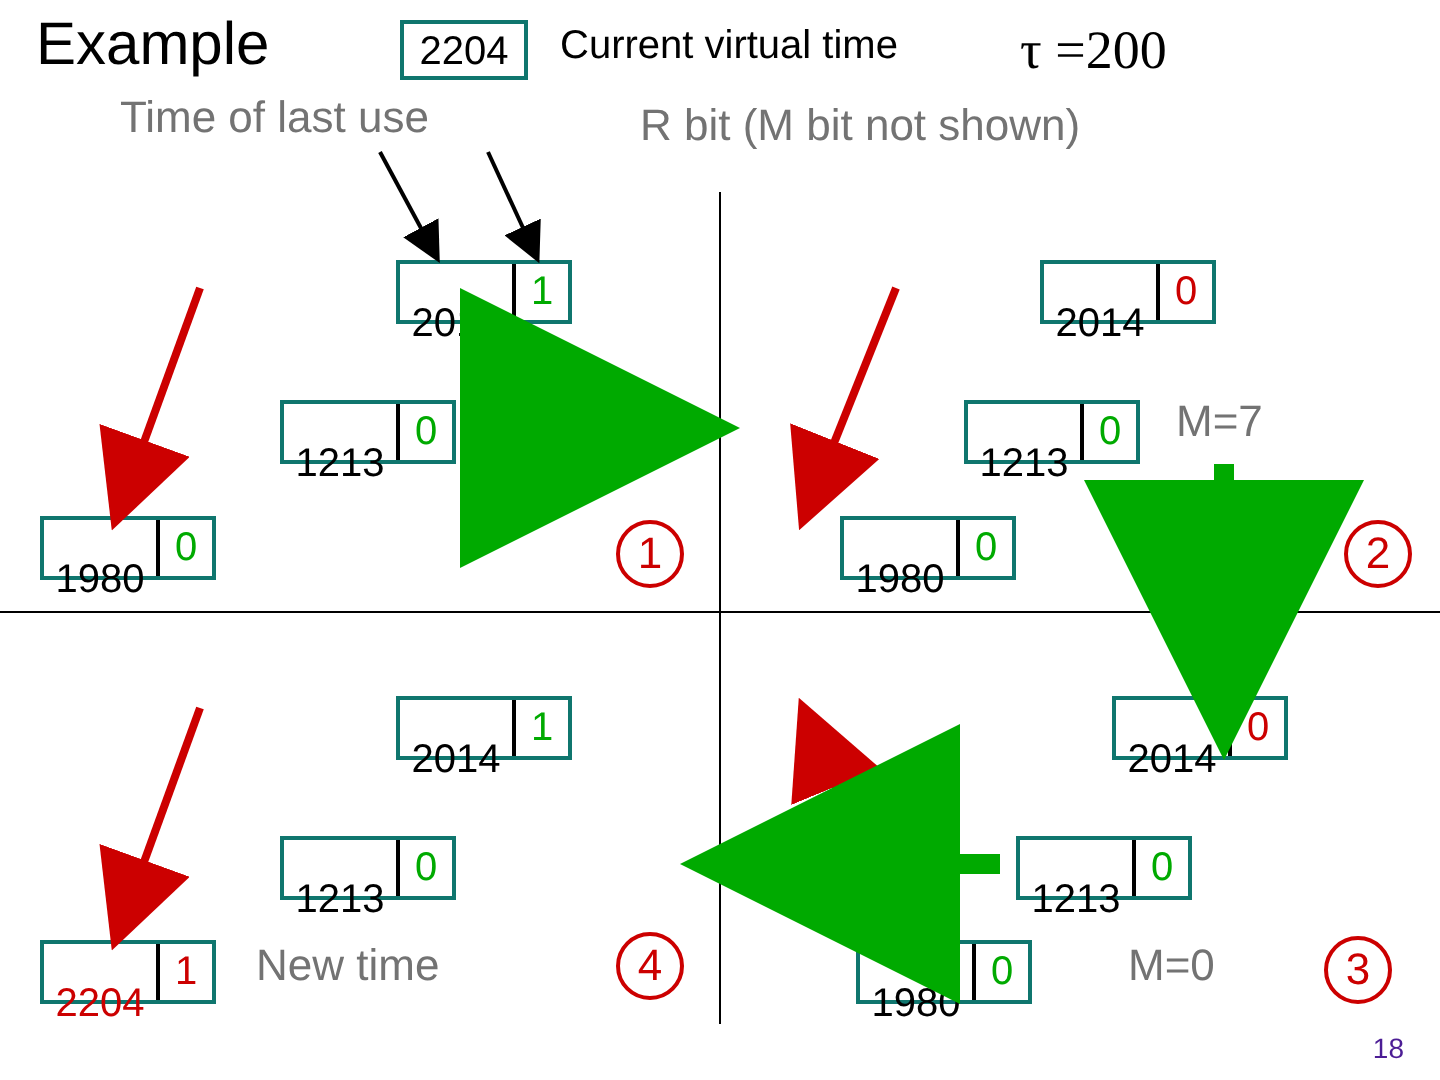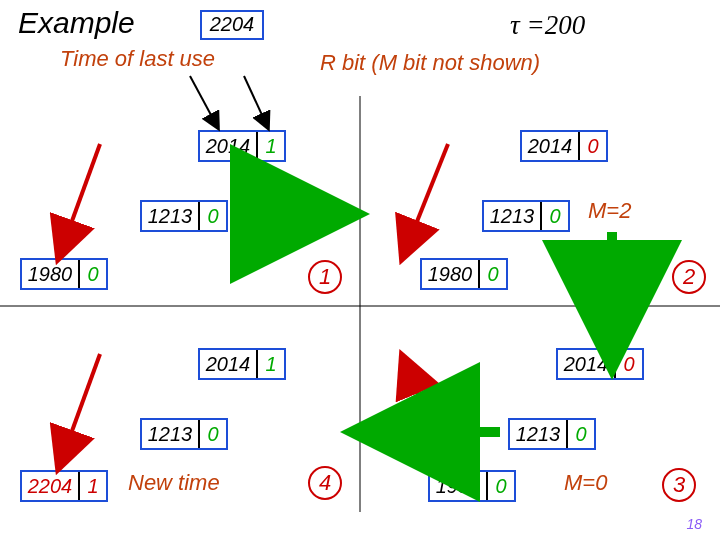--- a/index.html
+++ b/index.html
@@ -8,42 +8,40 @@
     width: 720px;
     height: 540px;
     font-family: Arial, Helvetica, sans-serif;
     background: #fff;
     overflow: hidden;
   }
   .stage {
     position: relative;
     width: 720px;
     height: 540px;
-    font-style: italic;
   }
   .txt {
     position: absolute;
     white-space: nowrap;
   }
   .title {
     font-size: 30px;
     font-family: "Comic Sans MS", "Comic Sans", cursive, sans-serif;
     color: #000;
   }
   .label {
     font-size: 22px;
     font-family: "Comic Sans MS", "Comic Sans", cursive, sans-serif;
-    color: #c2410c;
+    color: #737373;
   }
   .box {
     position: absolute;
-    border: 2px solid #1d4ed8;
+    border: 2px solid #0f766e;
     background: #fff;
     display: flex;
-    align-items: flex-end;
   }
   .cell {
     font-family: Arial, Helvetica, sans-serif;
     font-size: 20px;
     display: flex;
     align-items: center;
     justify-content: center;
     box-sizing: border-box;
   }
   .cell.l { width: 56px; margin-top: 16px; }
@@ -72,34 +70,35 @@
     position: absolute;
     left: 0; top: 0;
     width: 720px;
     height: 540px;
     pointer-events: none;
   }
 
   .slide-num {
     position: absolute;
     font-size: 14px;
-    color: #8b5cf6;
+    color: #4c1d95;
   }
 </style>
 </head>
 <body>
 
 <div class="stage">
 
   <div class="txt title" style="left:18px; top:6px;">Example</div>
 
   <div class="box" style="left:200px; top:10px; height:26px;">
     <div class="cell" style="width:60px;">2204</div>
   </div>
 
+  <div class="txt" style="left:280px; top:12px; font-size:20px;">Current virtual time</div>
 
   <div class="txt" style="left:510px; top:10px; font-size:27px; font-family:'Times New Roman',serif;">τ =200</div>
 
   <div class="txt label" style="left:60px; top:46px;">Time of last use</div>
 
   <div class="txt label" style="left:320px; top:50px;">R bit  (M bit not shown)</div>
 
   <div class="box" style="left:198px; top:130px;">
     <div class="cell l">2014</div>
     <div class="cell r green">1</div>
@@ -118,21 +117,21 @@
     <div class="cell r red">0</div>
   </div>
   <div class="box" style="left:482px; top:200px;">
     <div class="cell l">1213</div>
     <div class="cell r green">0</div>
   </div>
   <div class="box" style="left:420px; top:258px;">
     <div class="cell l">1980</div>
     <div class="cell r green">0</div>
   </div>
-  <div class="txt label" style="left:588px; top:198px;">M=2</div>
+  <div class="txt label" style="left:588px; top:198px;">M=7</div>
 
   <div class="box" style="left:556px; top:348px;">
     <div class="cell l">2014</div>
     <div class="cell r red">0</div>
   </div>
   <div class="box" style="left:508px; top:418px;">
     <div class="cell l">1213</div>
     <div class="cell r green">0</div>
   </div>
   <div class="box" style="left:428px; top:470px;">

